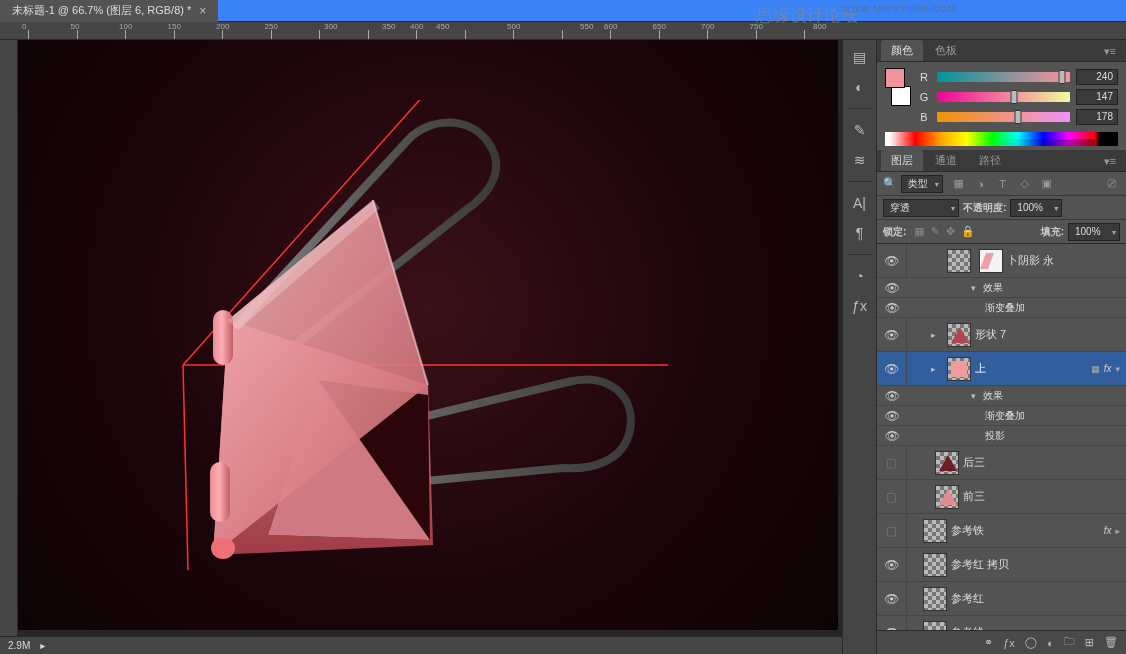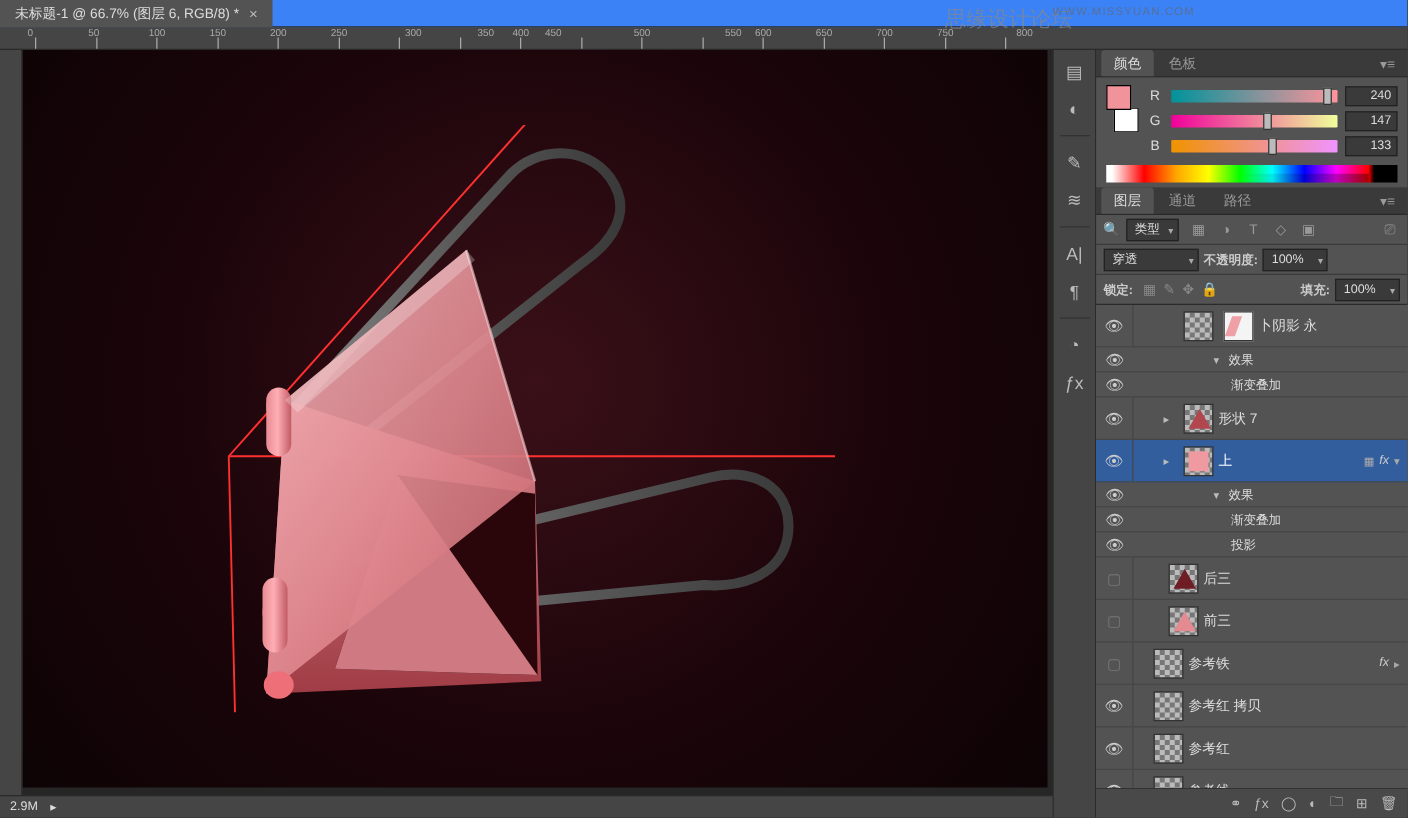--- a/index.html
+++ b/index.html
@@ -244,21 +244,21 @@
             <div class="slider s-g">
                 <div class="knob" style="left:58%"></div>
               </div>
             <div class="cval">147</div>
           </div>
           <div class="crow">
             <span class="clabel">B</span>
             <div class="slider s-b">
                 <div class="knob" style="left:61%"></div>
               </div>
-            <div class="cval">133</div>
+            <div class="cval">178</div>
           </div>
         </div>
       </div>
       <div class="spectrum"></div>
     </div>
 
     <div class="panel-tabs">
       <div class="ptab active">图层</div>
       <div class="ptab">通道</div>
       <div class="ptab">路径</div>

